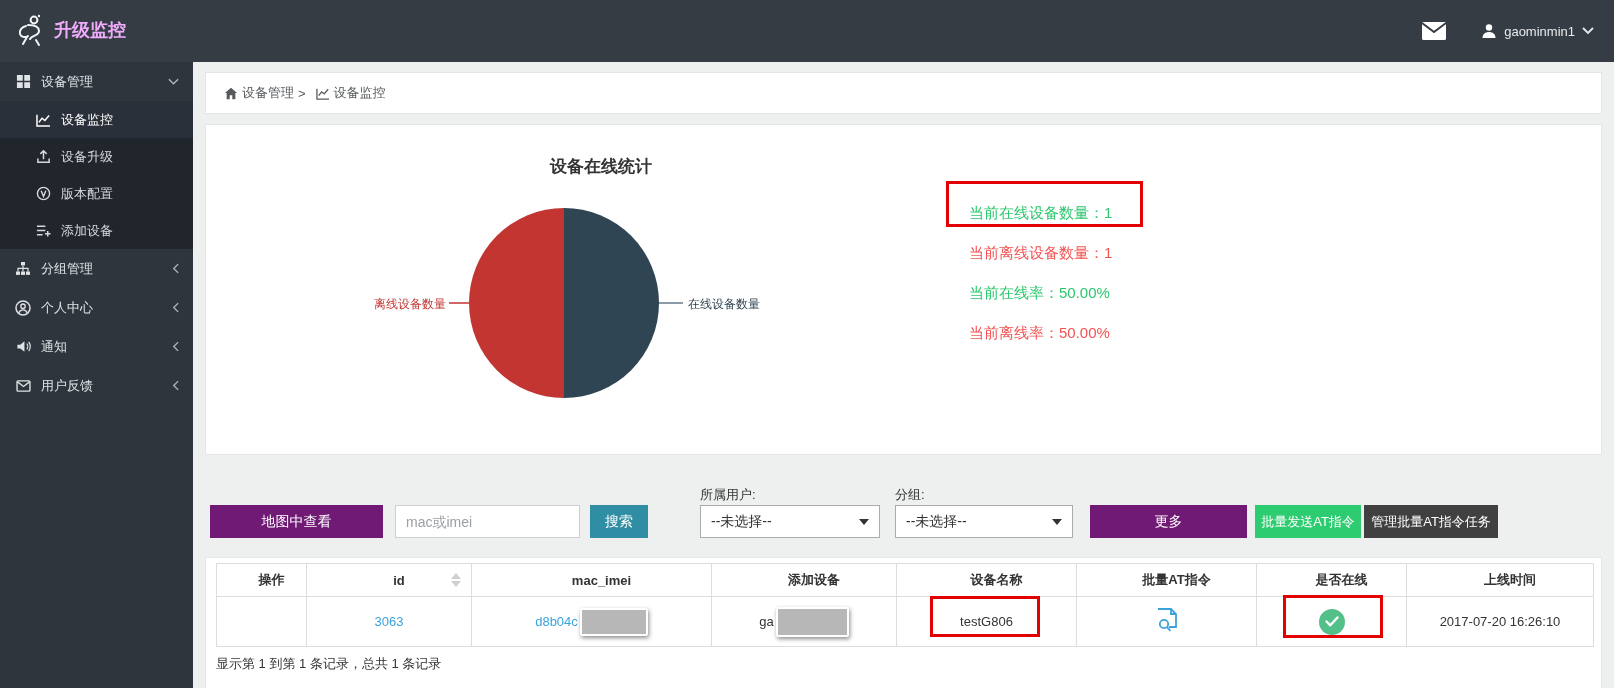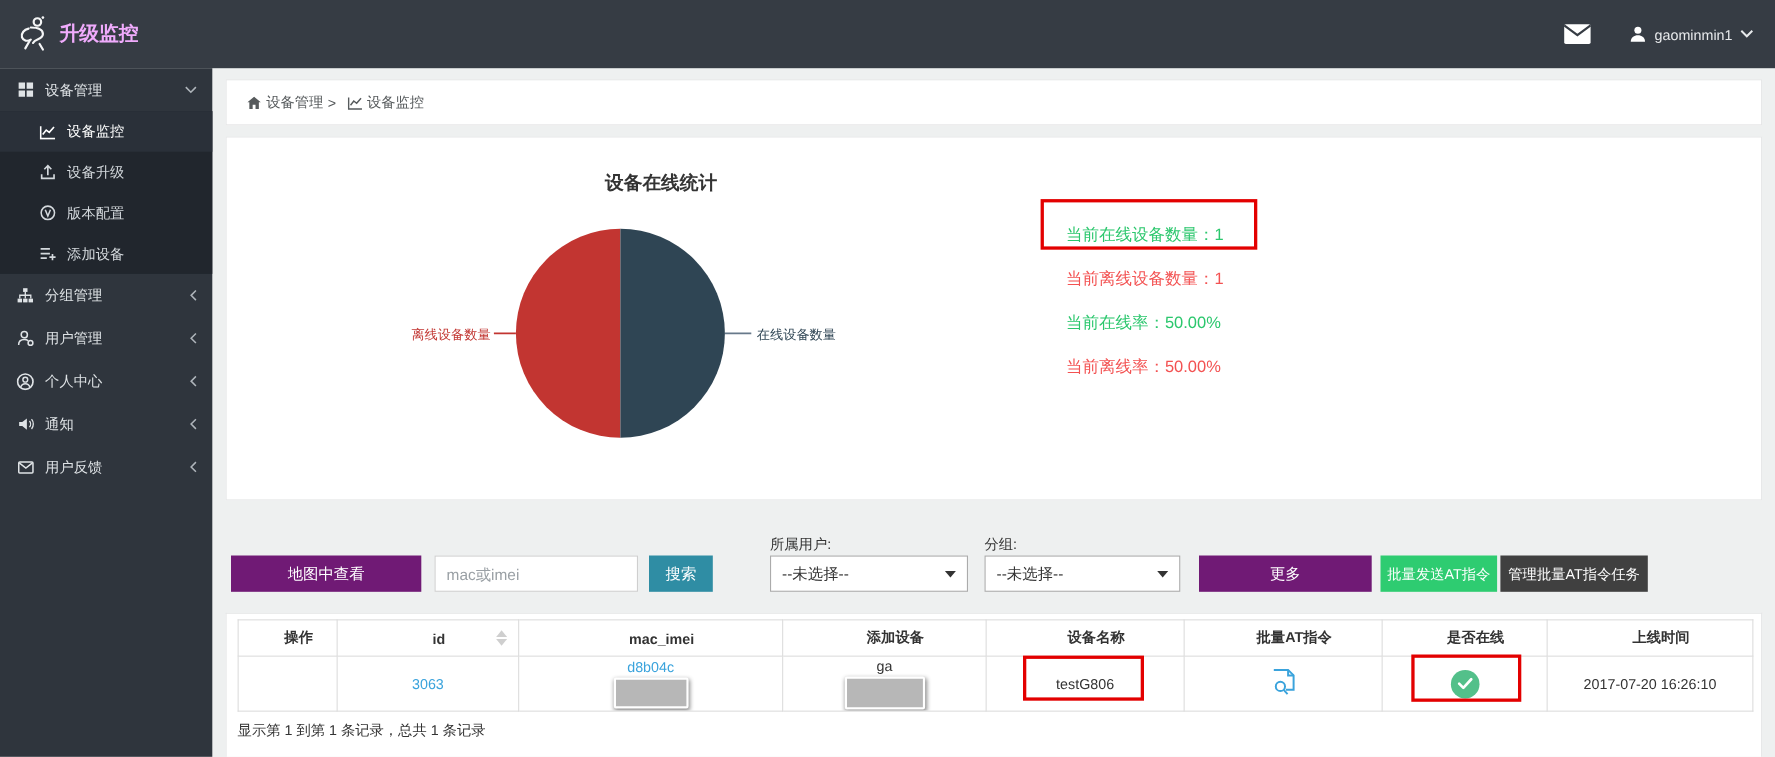--- a/index.html
+++ b/index.html
@@ -52,21 +52,21 @@
   table { border-collapse:collapse; position:absolute; left:10px; top:5px; width:1377px; table-layout:fixed; font-size:13px; color:#333; }
   th,td { border:1px solid #ddd; text-align:center; overflow:hidden; }
   th { height:33px; font-weight:bold; position:relative;padding-left:20px; }
   td { height:50px; }
   .c0{width:90px}.c1{width:165px}.c2{width:240px}.c3{width:185px}.c4{width:180px}.c5{width:180px}.c6{width:150px}.c7{width:187px}
   .link { color:#3aa3dc; cursor:pointer; }
   .sorter { position:absolute; right:10px; top:9px; display:flex; flex-direction:column; gap:2px; }
   .sorter .up { width:0;height:0;border-left:5px solid transparent;border-right:5px solid transparent;border-bottom:6px solid #cfcfcf; }
   .sorter .dn { width:0;height:0;border-left:5px solid transparent;border-right:5px solid transparent;border-top:6px solid #cfcfcf; }
   .redact { display:inline-block; vertical-align:middle; background:#b7b7b7; border:2px solid #fff; border-radius:2px; box-shadow:1px 2px 4px rgba(0,0,0,.45); }
-  .cell-flex { display:flex; align-items:center; justify-content:center; gap:2px;flex-direction:column; }
+  .cell-flex { display:flex; align-items:center; justify-content:center; gap:2px; }
   .summary { position:absolute; left:10px; top:97px; font-size:13px; color:#333; }
 
   .check-circle { display:inline-flex; width:26px; height:26px; border-radius:50%; background:#53c08a; align-items:center; justify-content:center; }
 
   
   .annotation { position:absolute; border:3px solid #e30000; z-index:9; pointer-events:none; }
 </style>
 </head>
 <body>
 
@@ -164,35 +164,20 @@
     <span class="icn">
       <svg width="16" height="15" viewBox="0 0 16 15">
           <rect x="6" y="1" width="4" height="3.4" fill="#dfe3e6"></rect>
           <rect x="1" y="10.5" width="4" height="3.4" fill="#dfe3e6"></rect>
           <rect x="6" y="10.5" width="4" height="3.4" fill="#dfe3e6"></rect>
           <rect x="11" y="10.5" width="4" height="3.4" fill="#dfe3e6"></rect>
           <path d="M8 4.4v3M3 10.4V7.4h10v3M8 7.4v3" fill="none" stroke="#dfe3e6" stroke-width="1.2"></path>
         </svg>
     </span>
     <span class="grow">分组管理</span>
-    <span style="display:flex">
-        <svg width="7" height="11" viewBox="0 0 8 12">
-          <path d="M7 1L2 6l5 5" fill="none" stroke="#aeb4ba" stroke-width="1.6"></path>
-        </svg>
-      </span>
-  </div>
-  <div class="side-item">
-    <span class="icn">
-      <svg width="15" height="15" viewBox="0 0 16 16">
-          <circle cx="6.5" cy="4.5" r="3" fill="none" stroke="#dfe3e6" stroke-width="1.5"></circle>
-          <path d="M1 14.5c0-3.4 2.4-5.2 5.5-5.2 1.4 0 2.7.4 3.7 1.1" fill="none" stroke="#dfe3e6" stroke-width="1.5"></path>
-          <circle cx="12.5" cy="12.5" r="2.3" fill="none" stroke="#dfe3e6" stroke-width="1.5"></circle>
-        </svg>
-    </span>
-    <span class="grow">用户管理</span>
     <span style="display:flex">
         <svg width="7" height="11" viewBox="0 0 8 12">
           <path d="M7 1L2 6l5 5" fill="none" stroke="#aeb4ba" stroke-width="1.6"></path>
         </svg>
       </span>
   </div>
   <div class="side-item">
     <span class="icn">
       <svg width="16" height="16" viewBox="0 0 16 16">
           <circle cx="8" cy="8" r="7" fill="none" stroke="#dfe3e6" stroke-width="1.5"></circle>

